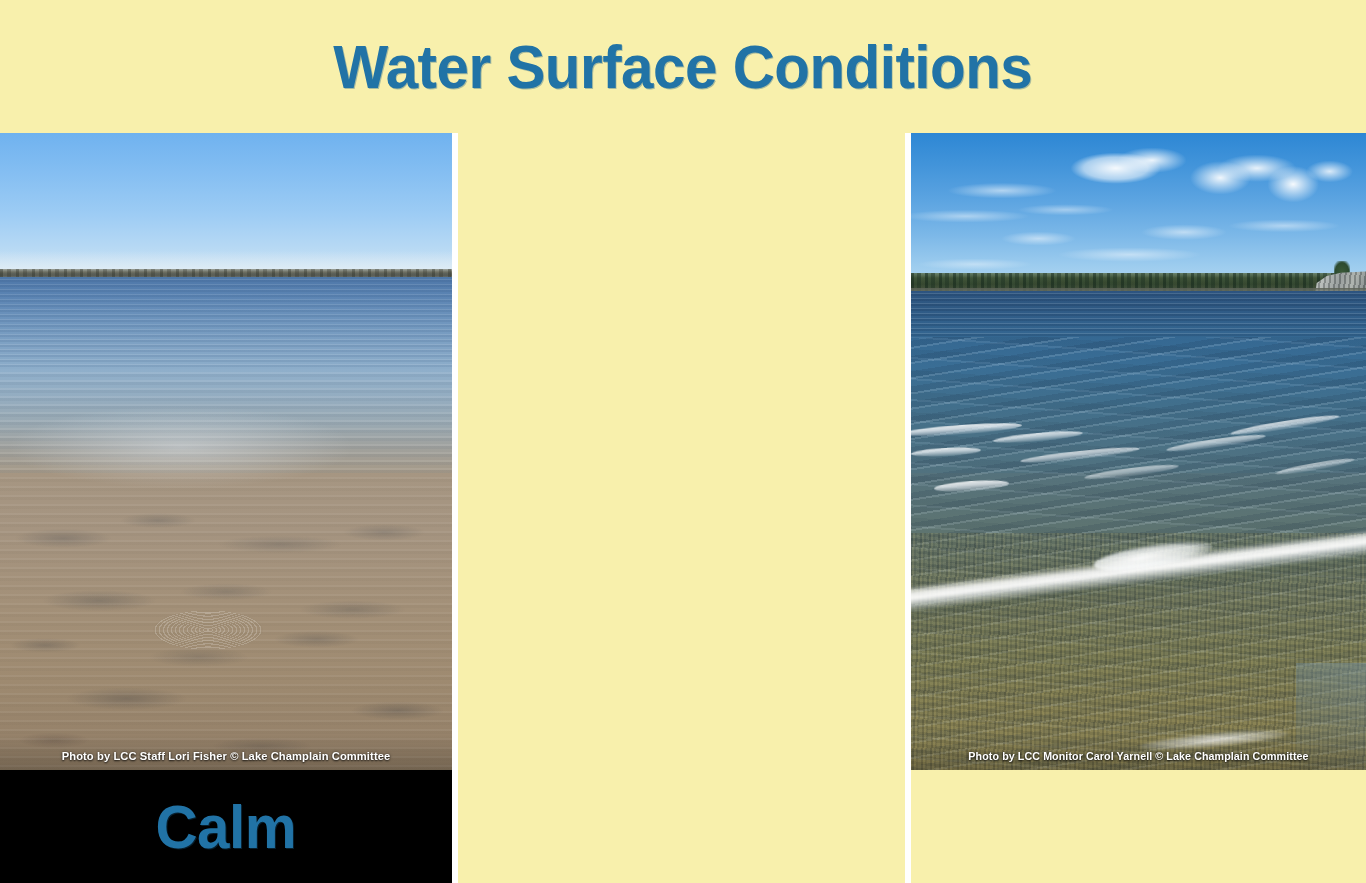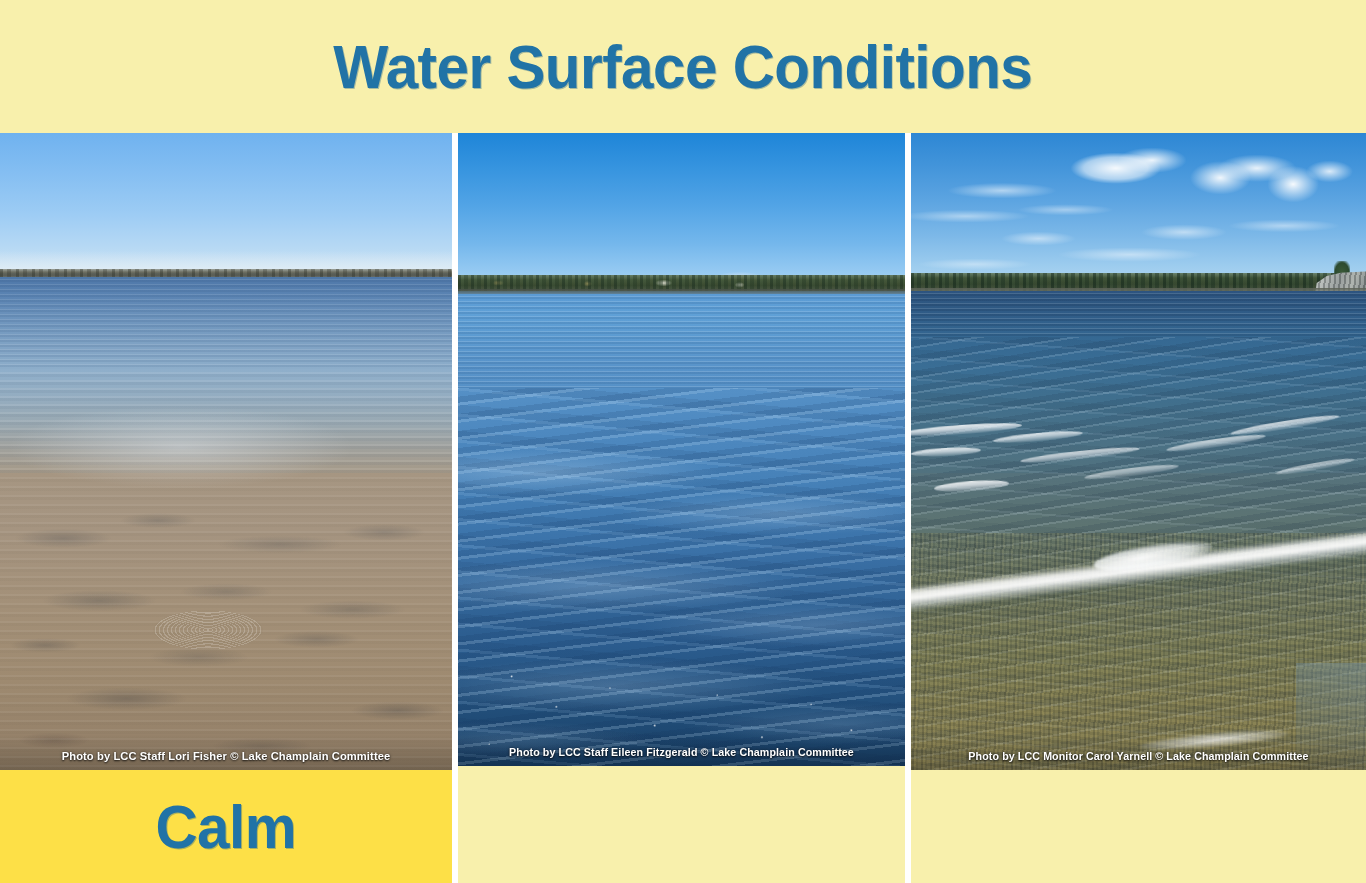--- a/index.html
+++ b/index.html
@@ -99,21 +99,21 @@
   }
   .credit-2 { font-size: 11px; }
   .credit-3 { font-size: 11px; }
 
   
   .caption {
     flex: 1;
     display: flex;
     align-items: center;
     justify-content: center;
-    background: #fde047;
+    background: #000000;
   }
   .caption-text {
     font-family: "Liberation Sans", sans-serif;
     font-weight: bold;
     font-size: 62px;
     line-height: 1;
     letter-spacing: -0.5px;
     color: #2173A6;
     white-space: nowrap;
     transform: scaleX(0.94);
@@ -560,34 +560,20 @@
         <div class="credit">Photo by LCC Staff Lori Fisher © Lake Champlain Committee</div>
       </div>
       <div class="caption">
         <div class="caption-text">Calm</div>
       </div>
     </div>
 
     <div class="col-gap"></div>
 
     <div class="column col-2">
-      <div class="photo photo-2">
-        <div class="layer p2-sky"></div>
-        <div class="layer p2-mtn"></div>
-        <div class="layer p2-trees"></div>
-        <div class="layer p2-shorelow"></div>
-        <div class="layer p2-water-far"></div>
-        <div class="layer p2-water-mid"></div>
-        <div class="layer p2-water-deep"></div>
-        <div class="layer p2-ripples"></div>
-        <div class="layer p2-swell"></div>
-        <div class="layer p2-sparkle"></div>
-        <div class="credit-shade"></div>
-        <div class="credit credit-2">Photo by LCC Staff Eileen Fitzgerald © Lake Champlain Committee</div>
-      </div>
     </div>
 
     <div class="col-gap"></div>
 
     <div class="column col-3">
       <div class="photo photo-3">
         <div class="layer p3-sky"></div>
         <div class="layer p3-clouds"></div>
         <div class="layer p3-mtn"></div>
         <div class="layer p3-trees"></div>

